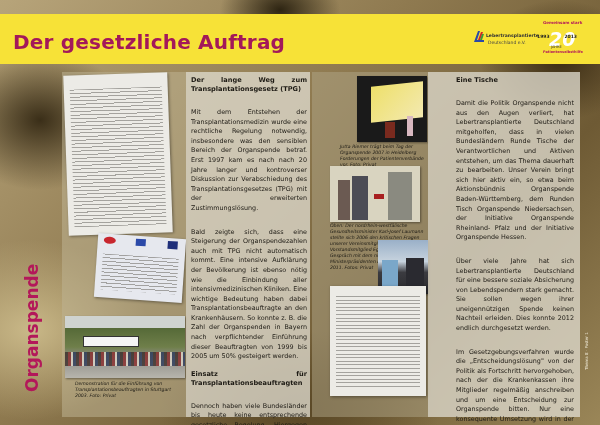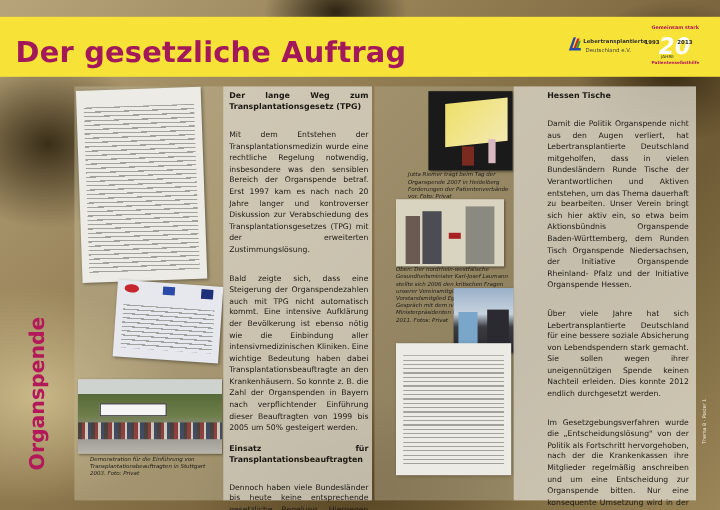--- a/index.html
+++ b/index.html
@@ -8,21 +8,21 @@
   .bg { position:absolute; inset:0;
     background:
       radial-gradient(ellipse 90px 70px at 40px 120px, #3a2e18 0%, rgba(58,46,24,0) 100%),
       radial-gradient(ellipse 60px 40px at 280px 10px, #2d2412 0%, rgba(45,36,18,0) 100%),
       radial-gradient(ellipse 80px 60px at 560px 60px, #3b2c14 0%, rgba(59,44,20,0) 100%),
       radial-gradient(ellipse 120px 90px at 30px 330px, #c9b888 0%, rgba(201,184,136,0) 100%),
       radial-gradient(ellipse 140px 80px at 300px 410px, #5a4826 0%, rgba(90,72,38,0) 100%),
       linear-gradient(135deg, #b7a47a 0%, #8f7a50 40%, #6e5a34 70%, #9a8658 100%); }
   .banner { position:absolute; left:0; top:14px; width:600px; height:50px; background:#f7e237; }
   .title { position:absolute; left:13px; top:30px; font-family:"DejaVu Sans", sans-serif;
-    font-weight:bold; font-size:24px; color:#a3185a; letter-spacing:0.2px; }
+    font-weight:bold; font-size:20px; color:#a3185a; letter-spacing:0.2px; }
   .logo-ltd { position:absolute; left:472px; top:30px; width:62px; height:22px; }
   .logo-ltd .mark { position:absolute; left:0; top:0; width:14px; height:14px; }
   .logo-ltd .l1 { position:absolute; left:14px; top:3px; font-size:4.5px; color:#333; white-space:nowrap; font-weight:bold; }
   .logo-ltd .l2 { position:absolute; left:16px; top:10px; font-size:4.5px; color:#444; white-space:nowrap; }
   .logo-20 { position:absolute; left:537px; top:18px; width:40px; height:40px; border-radius:50%; }
   .logo-20 .arc-top { position:absolute; left:6px; top:2px; font-size:4px; color:#b3185a; font-weight:bold; white-space:nowrap; }
   .logo-20 .num { position:absolute; left:12px; top:10px; font-size:19px; font-weight:bold; color:#ffffff; font-style:italic; }
   .logo-20 .y1 { position:absolute; left:0; top:16px; font-size:4.5px; font-weight:bold; color:#222; }
   .logo-20 .y2 { position:absolute; right:0; top:16px; font-size:4.5px; font-weight:bold; color:#222; }
   .logo-20 .jahre { position:absolute; left:14px; top:27px; font-size:3.5px; color:#222; }
@@ -112,20 +112,20 @@
 <div class="photo" style="left:378px;top:240px;width:50px;height:54px;background:linear-gradient(to bottom,#9ab0c8 0%,#c7d3de 40%,#3b3b40 60%,#28282c 100%);">
   <div style="position:absolute;left:4px;top:20px;width:16px;height:34px;background:#7aa7c9;"></div>
   <div style="position:absolute;left:28px;top:18px;width:18px;height:36px;background:#2a2a30;"></div>
 </div>
 <div class="doc" style="left:330px;top:286px;width:96px;height:110px;">
   <div class="lines" style="top:10px;"></div>
 </div>
 
 <div class="panel" style="left:428px;top:72px;width:152px;height:345px;"></div>
 <div class="col-text" style="left:456px;top:76px;width:118px;">
-  <h3>Hessen Tische</h3>
+  <h3>Eine Tische</h3>
   <p>Damit die Politik Organspende nicht aus den Augen verliert, hat Lebertransplantierte Deutschland mitgeholfen, dass in vielen Bundesländern Runde Tische der Verantwortlichen und Aktiven entstehen, um das Thema dauerhaft zu bearbeiten. Unser Verein bringt sich hier aktiv ein, so etwa beim Aktionsbündnis Organspende Baden-Württemberg, dem Runden Tisch Organspende Niedersachsen, der Initiative Organspende Rheinland- Pfalz und der Initiative Organspende Hessen.</p>
   <p>Über viele Jahre hat sich Lebertransplantierte Deutschland für eine bessere soziale Absicherung von Lebendspendern stark gemacht. Sie sollen wegen ihrer uneigennützigen Spende keinen Nachteil erleiden. Dies konnte 2012 endlich durchgesetzt werden.</p>
   <p>Im Gesetzgebungsverfahren wurde die „Entscheidungslösung" von der Politik als Fortschritt hervorgehoben, nach der die Krankenkassen ihre Mitglieder regelmäßig anschreiben und um eine Entscheidung zur Organspende bitten. Nur eine konsequente Umsetzung wird in der Lage sein, tatsächlich eine Verbesserung zu bewirken. Lebertransplantierte Deutschland wird sie einfordern.</p>
 </div>
 
 <div class="vert">Organspende</div>
 <div class="credit">Thema 8 · Poster 1</div>
 
 </body></html>

